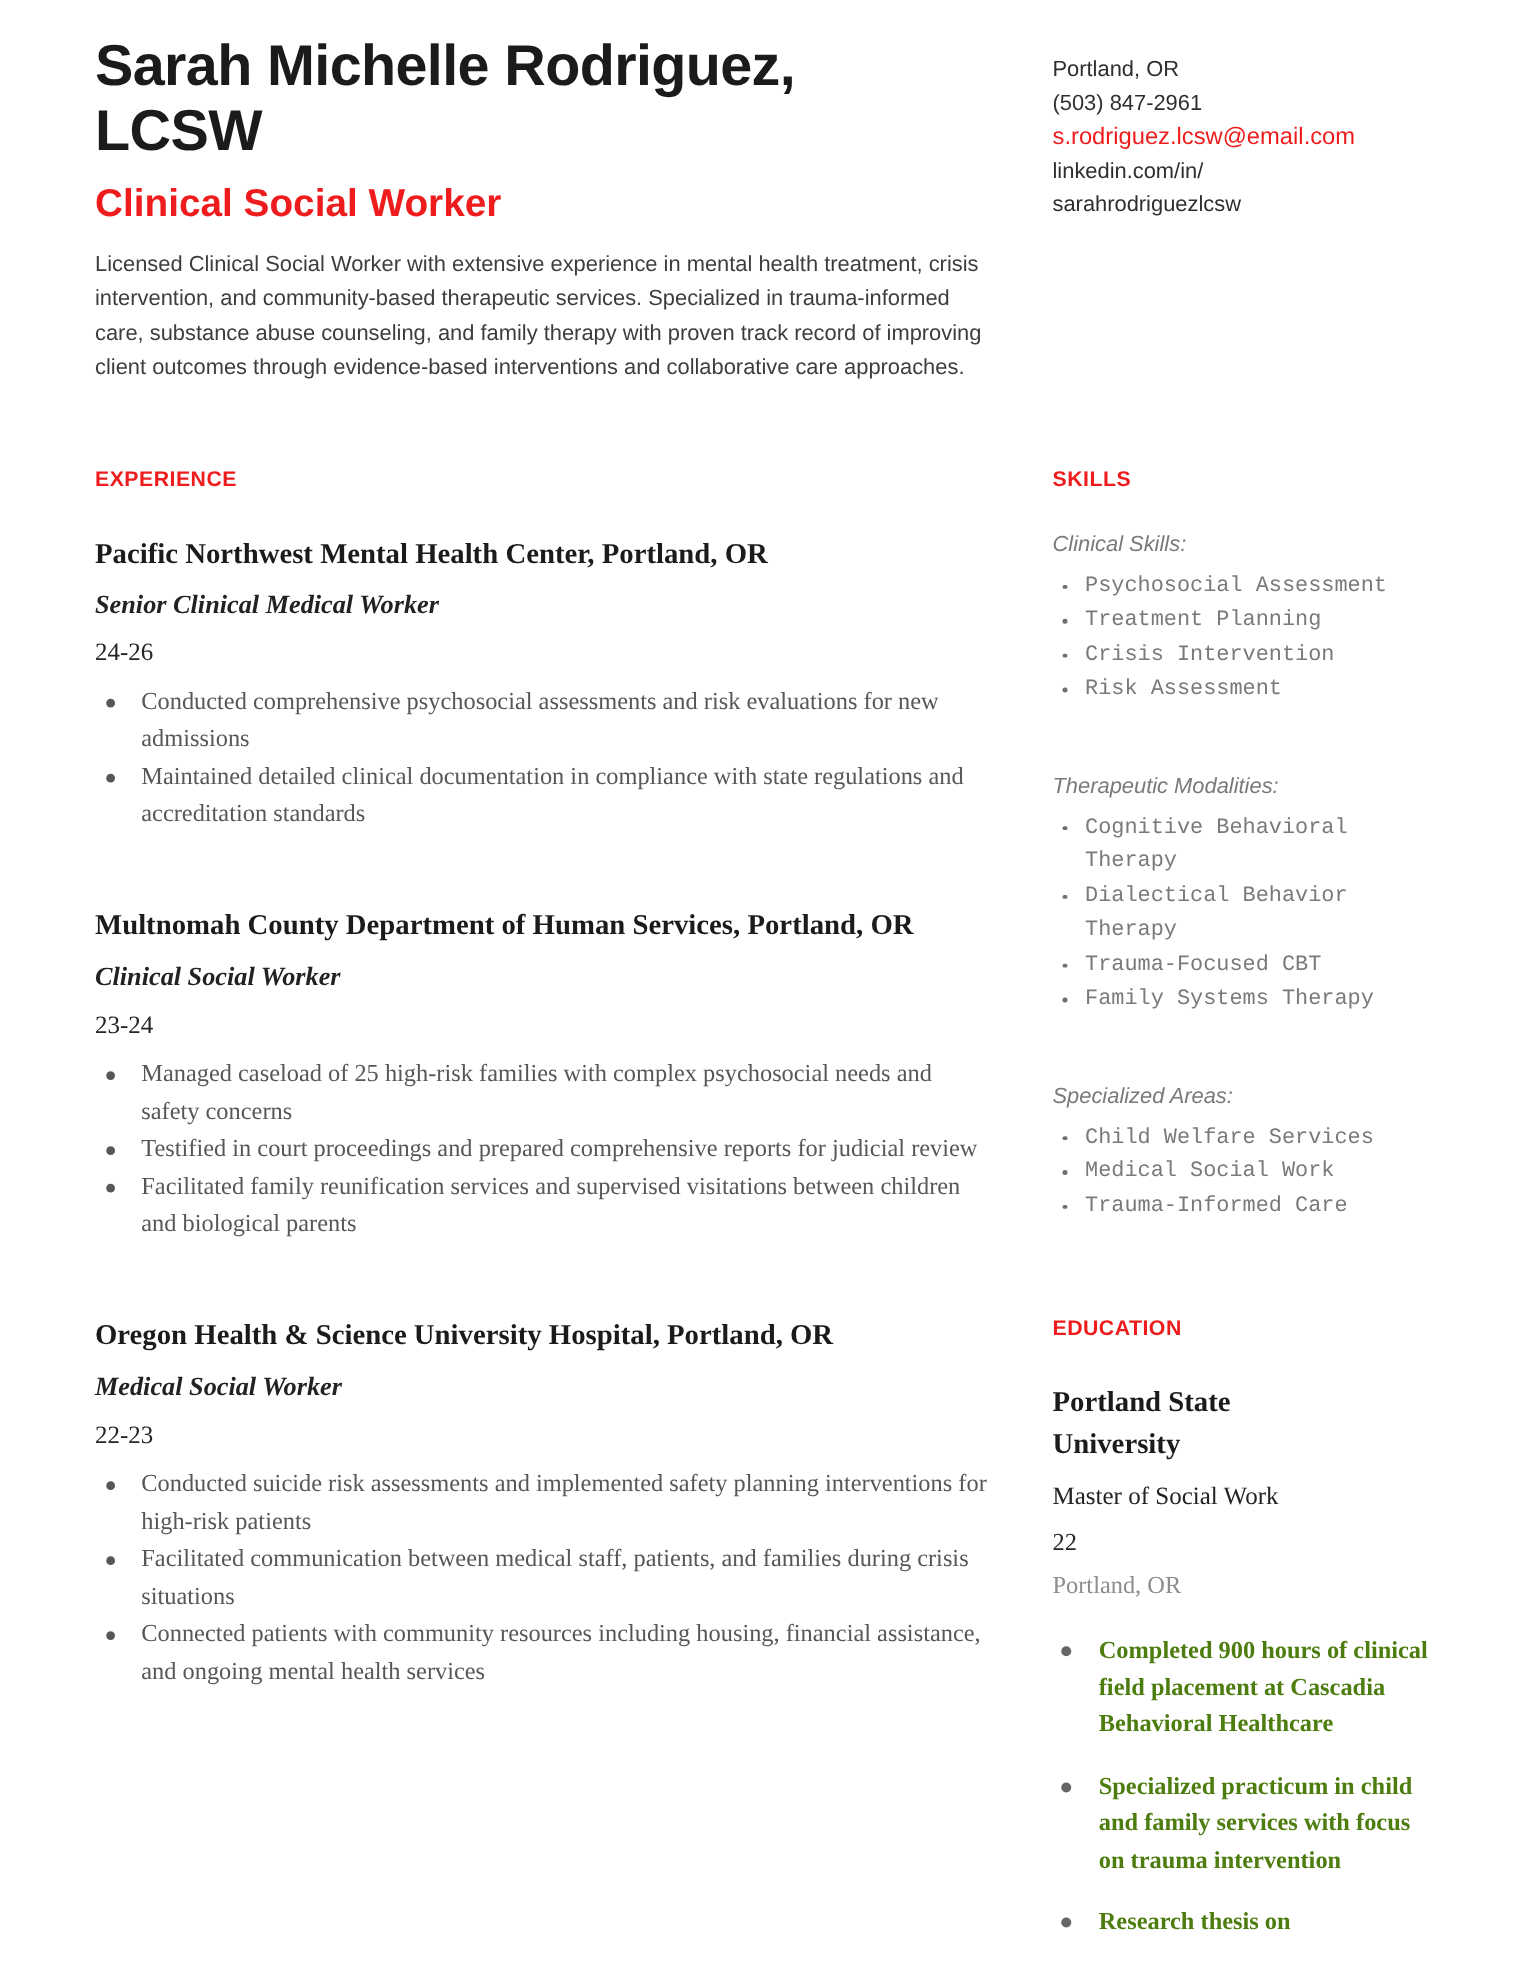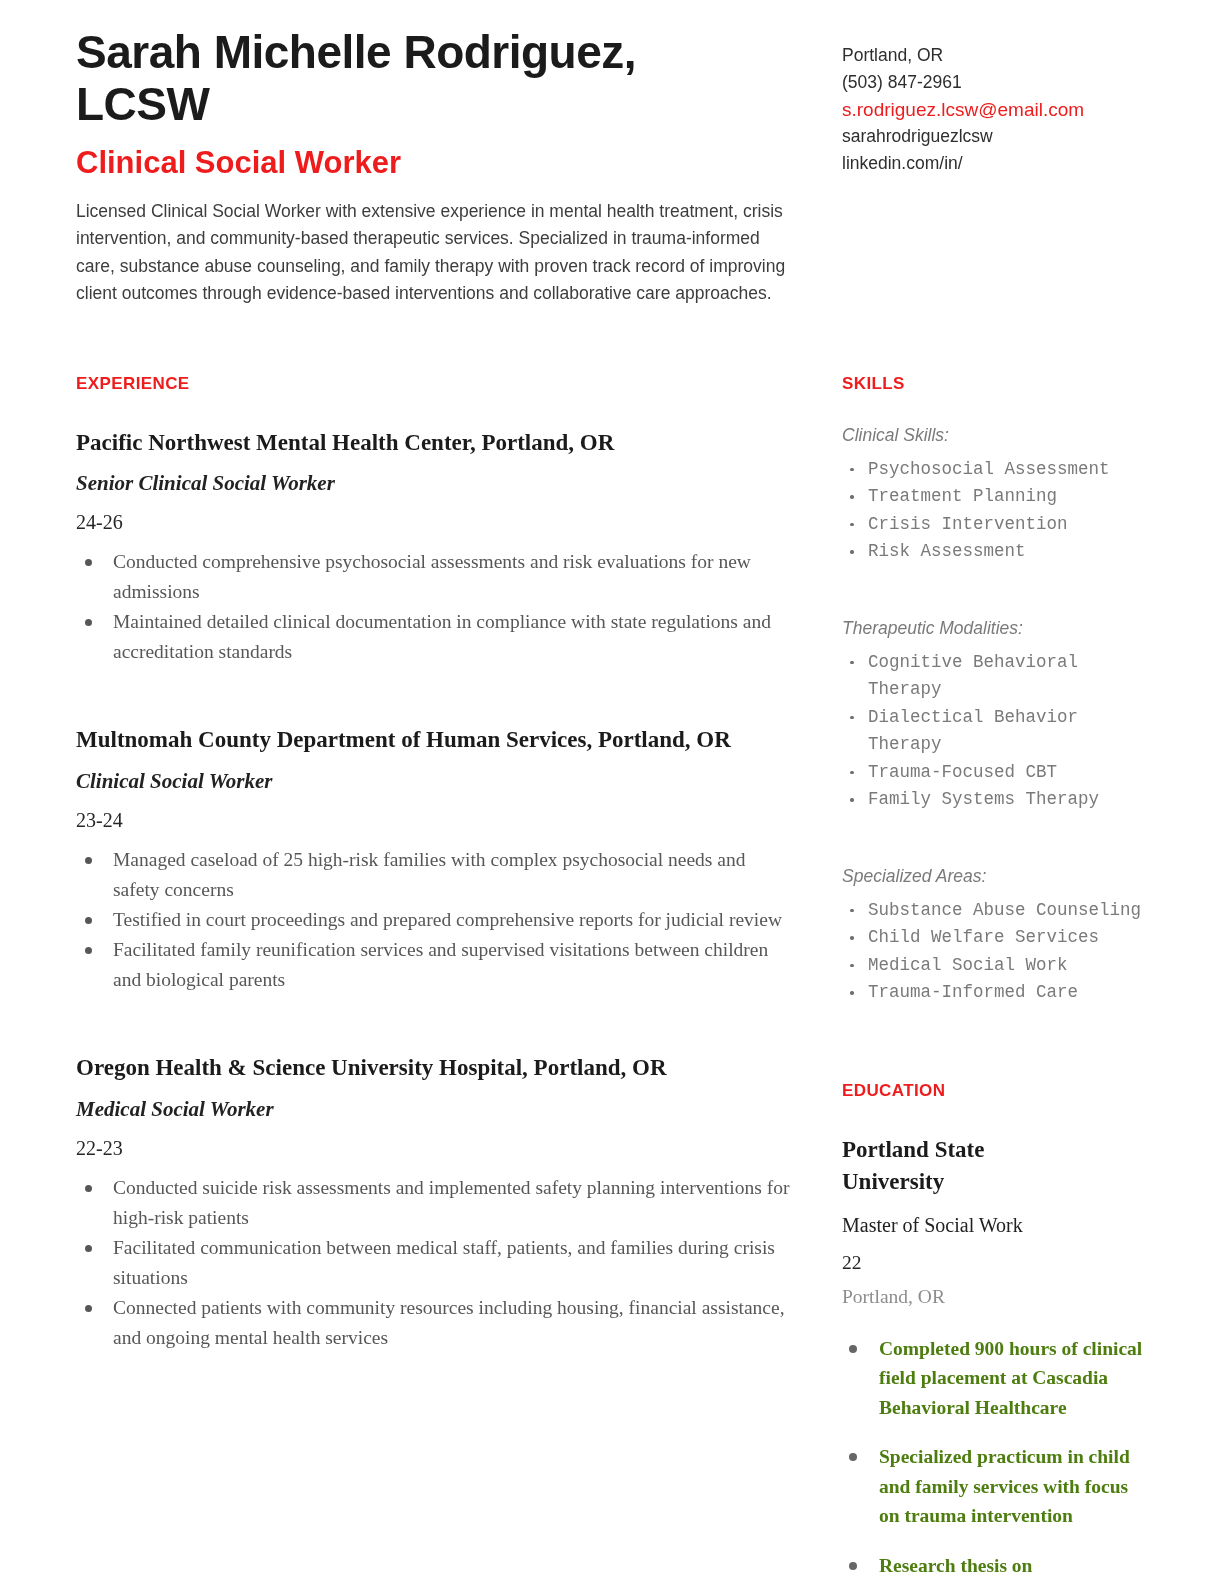--- a/index.html
+++ b/index.html
@@ -119,31 +119,31 @@
       <h1 class="name">Sarah Michelle Rodriguez, LCSW</h1>
       <h2 class="headline">Clinical Social Worker</h2>
       <p class="summary">Licensed Clinical Social Worker with extensive experience in mental health treatment, crisis intervention, and community-based therapeutic services. Specialized in trauma-informed care, substance abuse counseling, and family therapy with proven track record of improving client outcomes through evidence-based interventions and collaborative care approaches.</p>
     </div>
 
     <div class="contact">
       <div>Portland, OR</div>
       <div>(503) 847-2961</div>
       <div class="email">s.rodriguez.lcsw@email.com</div>
       <div>
+        <div>linkedin.com/in/</div>
         <div>sarahrodriguezlcsw</div>
-        <div>linkedin.com/in/</div>
       </div>
     </div>
 
     <main class="left-col">
       <h3 class="section-heading">EXPERIENCE</h3>
       <div class="jobs">
           <article class="job">
             <h4 class="company">Pacific Northwest Mental Health Center, Portland, OR</h4>
-            <div class="role">Senior Clinical Social Worker</div>
+            <div class="role">Senior Clinical Medical Worker</div>
             <div class="dates">24-26</div>
             <ul class="bullets">
               <li>Conducted comprehensive psychosocial assessments and risk evaluations for new admissions</li>
               <li>Maintained detailed clinical documentation in compliance with state regulations and accreditation standards</li>
             </ul>
           </article>
           <article class="job">
             <h4 class="company">Multnomah County Department of Human Services, Portland, OR</h4>
             <div class="role">Clinical Social Worker</div>
             <div class="dates">23-24</div>
@@ -183,21 +183,20 @@
             <ul class="skill-items">
               <li>Cognitive Behavioral Therapy</li>
               <li>Dialectical Behavior Therapy</li>
               <li>Trauma-Focused CBT</li>
               <li>Family Systems Therapy</li>
             </ul>
           </div>
           <div class="skill-group">
             <div class="skill-label">Specialized Areas:</div>
             <ul class="skill-items">
-              <li>Substance Abuse Counseling</li>
               <li>Child Welfare Services</li>
               <li>Medical Social Work</li>
               <li>Trauma-Informed Care</li>
             </ul>
           </div>
         </div>
 
       <div class="education">
         <h3 class="section-heading">EDUCATION</h3>
         <h4 class="school">Portland State University</h4>

